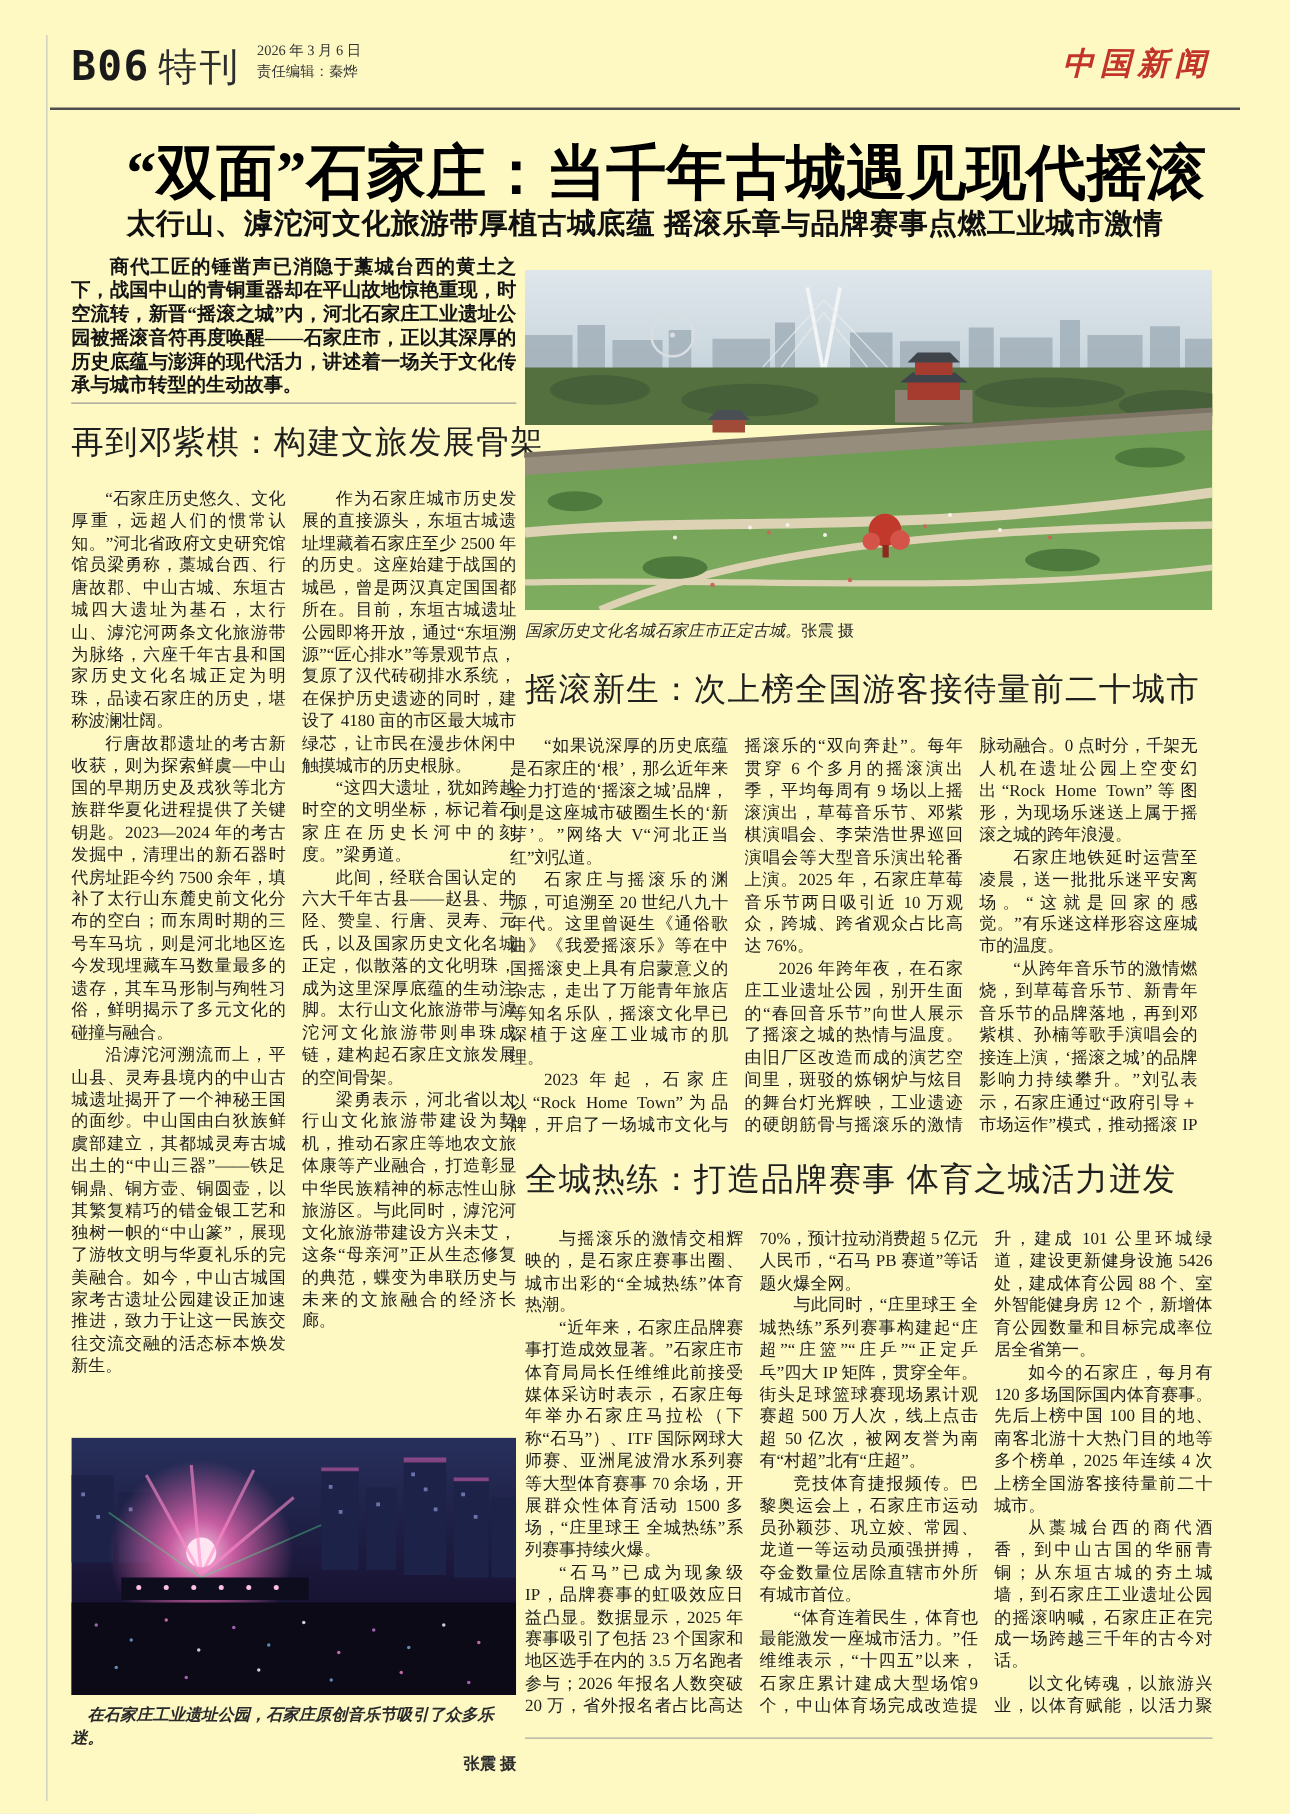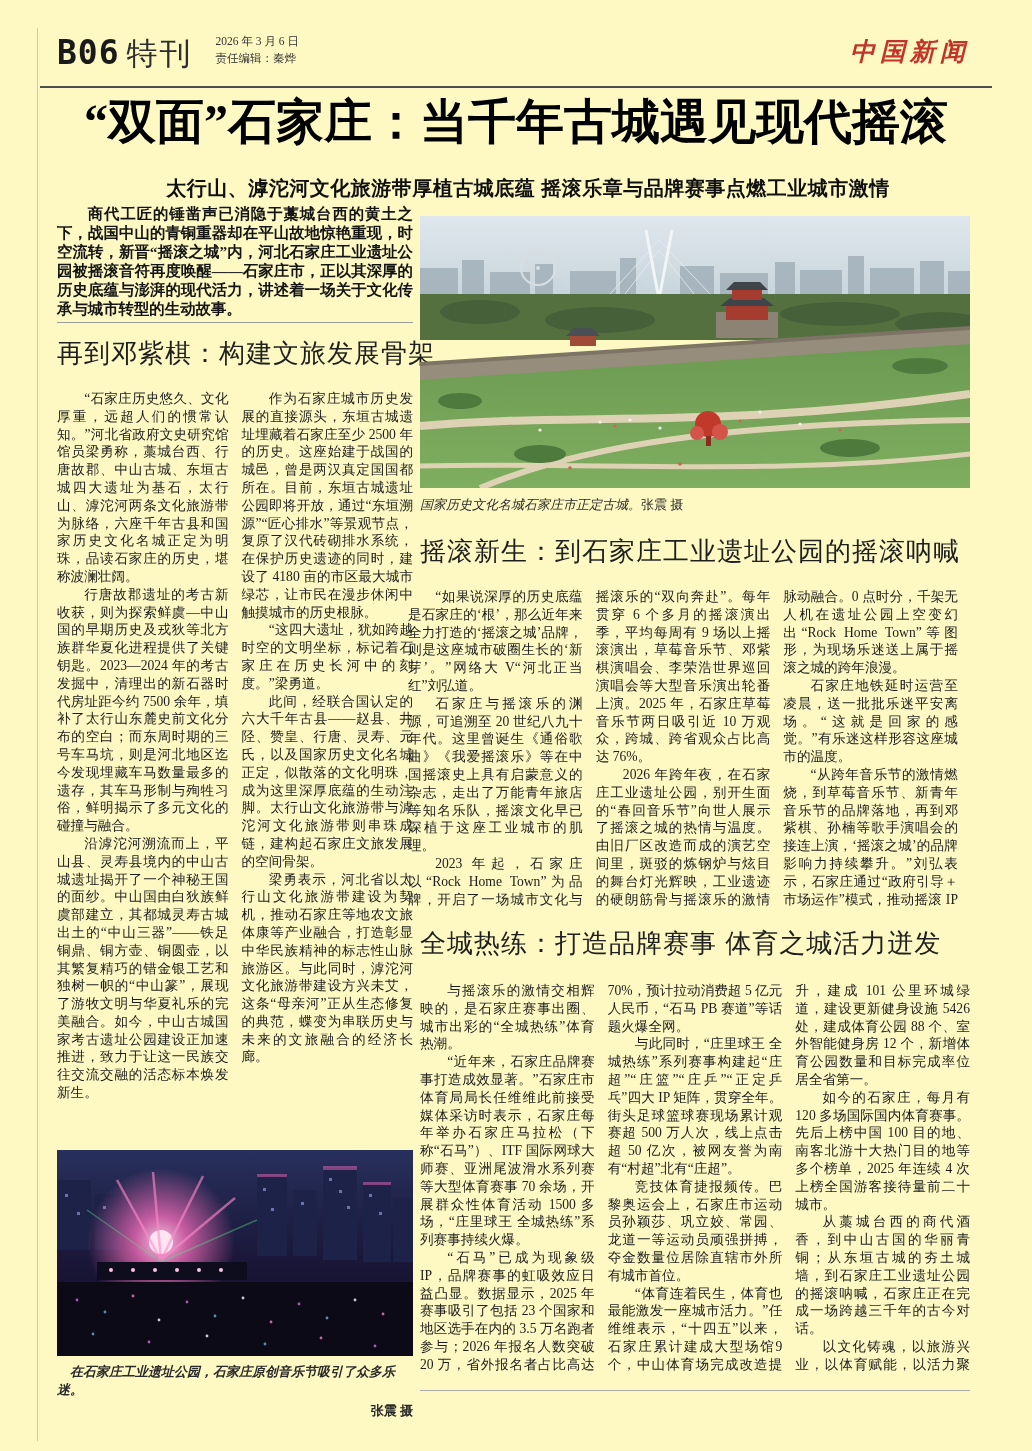--- a/index.html
+++ b/index.html
@@ -8,29 +8,29 @@
     background:#fef9c3; overflow:hidden;
     font-family:"Liberation Serif","DejaVu Serif",serif; color:#1c1c1c;
   }
   .page-edge { position:absolute; left:37px; top:28px; bottom:10px; width:1px; background:#c8c8c4; }
 
   
   .hdr { position:absolute; top:33px; left:57px; right:62px; display:flex; justify-content:space-between; align-items:flex-end; }
   .brand { display:flex; align-items:flex-end; }
   .edition { font-family:"DejaVu Sans Mono",monospace; font-weight:700; font-size:33px; line-height:1; letter-spacing:1px; color:#1a1a1a; }
   .section-name { font-family:"Liberation Sans","DejaVu Sans",sans-serif; font-weight:400; font-size:31px; line-height:1; color:#2d2d2d; margin-left:7px; letter-spacing:2px; }
-  .meta { margin-left:23px; margin-bottom:1px; font-size:11.5px; line-height:1.5; color:#333; }
+  .meta { margin-left:13px; margin-bottom:1px; font-size:11.5px; line-height:1.5; color:#333; }
   .masthead { font-weight:700; font-style:italic; font-size:25px; line-height:1; color:#c2342a; letter-spacing:5px; margin-bottom:5px; }
   .header-rule { position:absolute; top:86px; left:40px; width:952px; height:2px; background:#4f4f4f; }
 
   
-  .headline { position:absolute; top:94px; left:40px; width:952px; margin:0; text-align:center;
+  .headline { position:absolute; top:94px; left:40px; width:952px; margin:17px; text-align:center;
     font-weight:900; font-size:48px; line-height:1.15; color:#000; letter-spacing:0; }
-  .subheadline { position:absolute; top:163px; left:40px; width:952px; margin:12px; text-align:center;
-    font-family:"Liberation Sans","DejaVu Sans",sans-serif; font-weight:700; font-size:20px; color:#101010; letter-spacing:0.5px; }
+  .subheadline { position:absolute; top:163px; left:40px; width:952px; margin:0; text-align:center;
+    font-family:"Liberation Sans","DejaVu Sans",sans-serif; font-weight:700; font-size:23px; color:#101010; letter-spacing:0.5px; }
 
   
   .lead { position:absolute; top:204px; left:57px; width:356px; margin:0;
     font-weight:700; font-size:15.4px; line-height:19px; text-align:justify; text-indent:2em; color:#141414; }
   .lead-rule { position:absolute; top:322px; left:57px; width:356px; height:1px; background:#9a9a98; }
 
   
   .sec-title { position:absolute; margin:0; font-family:"Liberation Sans","DejaVu Sans",sans-serif;
     font-weight:400; font-size:26px; color:#1f1f1f; letter-spacing:1px; }
   .sec1-title { top:336px; left:57px; }
@@ -201,21 +201,21 @@
         <circle cx="260" cy="248" r="1.8"></circle>
           <circle cx="150" cy="252" r="1.8"></circle>
       </g>
     </svg>
   </div>
   <div class="caption-row">
     <span class="cap">国家历史文化名城石家庄市正定古城。</span>
     <span class="credit">张震 摄</span>
   </div>
 
-  <h3 class="sec-title sec2-title">摇滚新生：到石家庄工业遗址公园的摇滚呐喊</h3>
+  <h3 class="sec-title sec2-title">摇滚新生：次上榜全国游客接待量前二十城市</h3>
   <div class="cols sec2-cols">
       <p class="para">“如果说深厚的历史底蕴是石家庄的‘根’，那么近年来全力打造的‘摇滚之城’品牌，则是这座城市破圈生长的‘新芽’。”网络大 V“河北正当红”刘弘道。</p>
       <p class="para">石家庄与摇滚乐的渊源，可追溯至 20 世纪八九十年代。这里曾诞生《通俗歌曲》《我爱摇滚乐》等在中国摇滚史上具有启蒙意义的杂志，走出了万能青年旅店等知名乐队，摇滚文化早已深植于这座工业城市的肌理。</p>
       <p class="para">2023 年起，石家庄以“Rock Home Town”为品牌，开启了一场城市文化与摇滚乐的“双向奔赴”。每年贯穿 6 个多月的摇滚演出季，平均每周有 9 场以上摇滚演出，草莓音乐节、邓紫棋演唱会、李荣浩世界巡回演唱会等大型音乐演出轮番上演。2025 年，石家庄草莓音乐节两日吸引近 10 万观众，跨城、跨省观众占比高达 76%。</p>
       <p class="para">2026 年跨年夜，在石家庄工业遗址公园，别开生面的“春回音乐节”向世人展示了摇滚之城的热情与温度。由旧厂区改造而成的演艺空间里，斑驳的炼钢炉与炫目的舞台灯光辉映，工业遗迹的硬朗筋骨与摇滚乐的激情脉动融合。0 点时分，千架无人机在遗址公园上空变幻出“Rock Home Town”等图形，为现场乐迷送上属于摇滚之城的跨年浪漫。</p>
       <p class="para">石家庄地铁延时运营至凌晨，送一批批乐迷平安离场。“这就是回家的感觉。”有乐迷这样形容这座城市的温度。</p>
       <p class="para">“从跨年音乐节的激情燃烧，到草莓音乐节、新青年音乐节的品牌落地，再到邓紫棋、孙楠等歌手演唱会的接连上演，‘摇滚之城’的品牌影响力持续攀升。”刘弘表示，石家庄通过“政府引导＋市场运作”模式，推动摇滚 IP 从节庆活动向本土原创扶持、文旅产业延伸的方向深化发展，让音乐真正成为城市的文化符号和情感纽带。</p>
     </div>
 
   <h3 class="sec-title sec3-title">全城热练：打造品牌赛事 体育之城活力迸发</h3>

